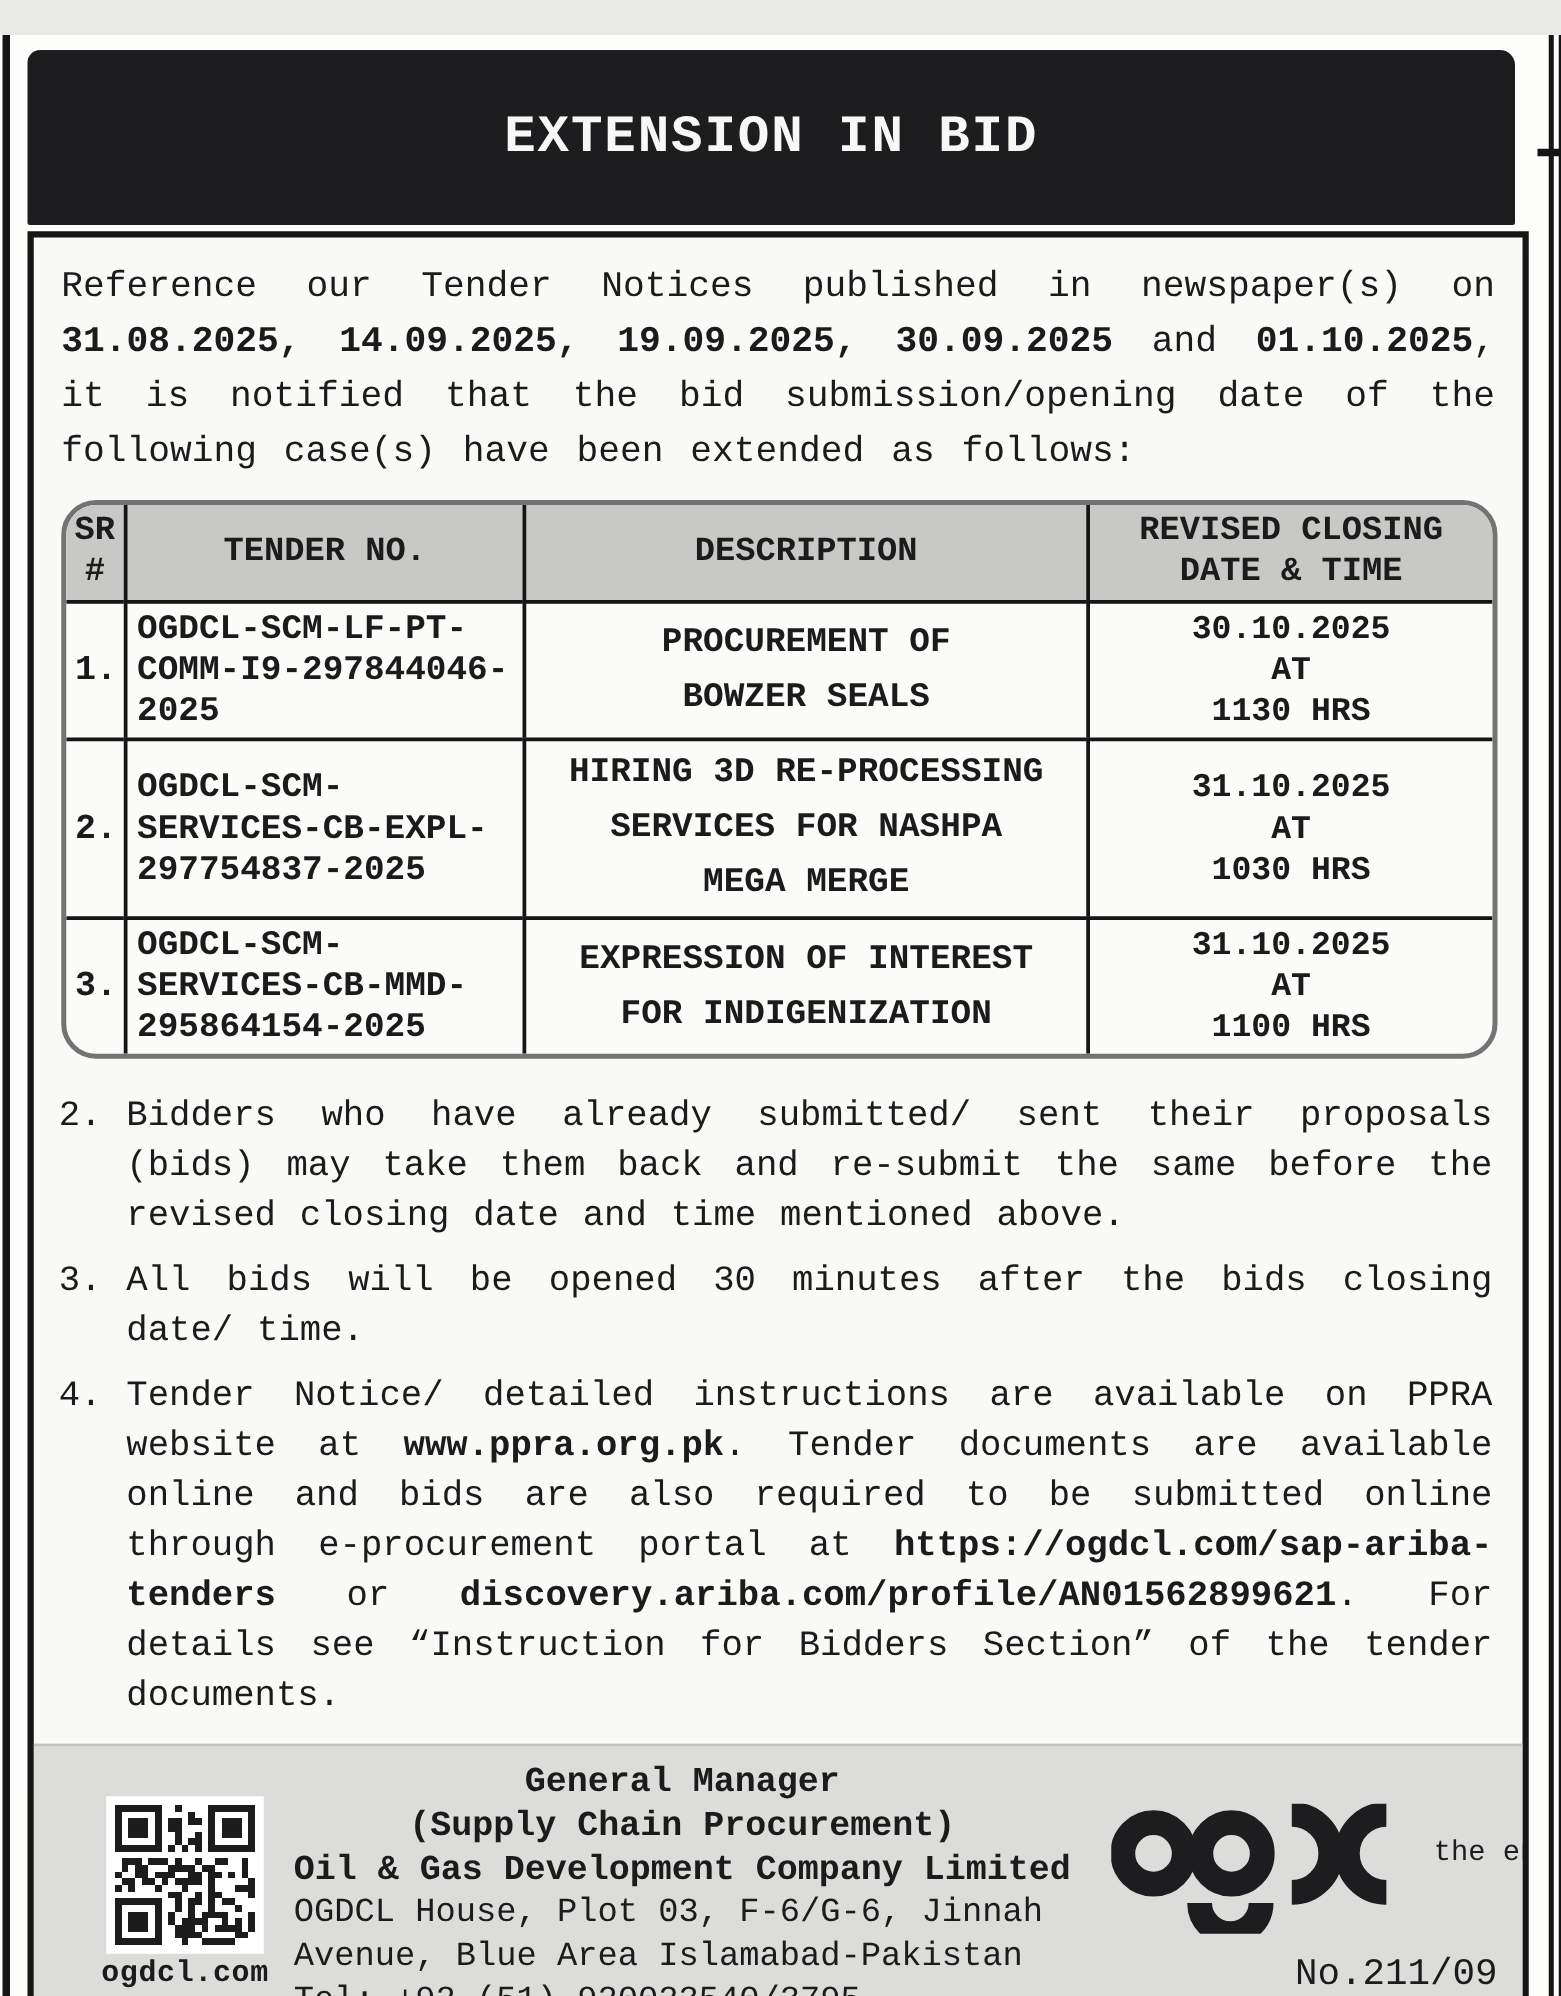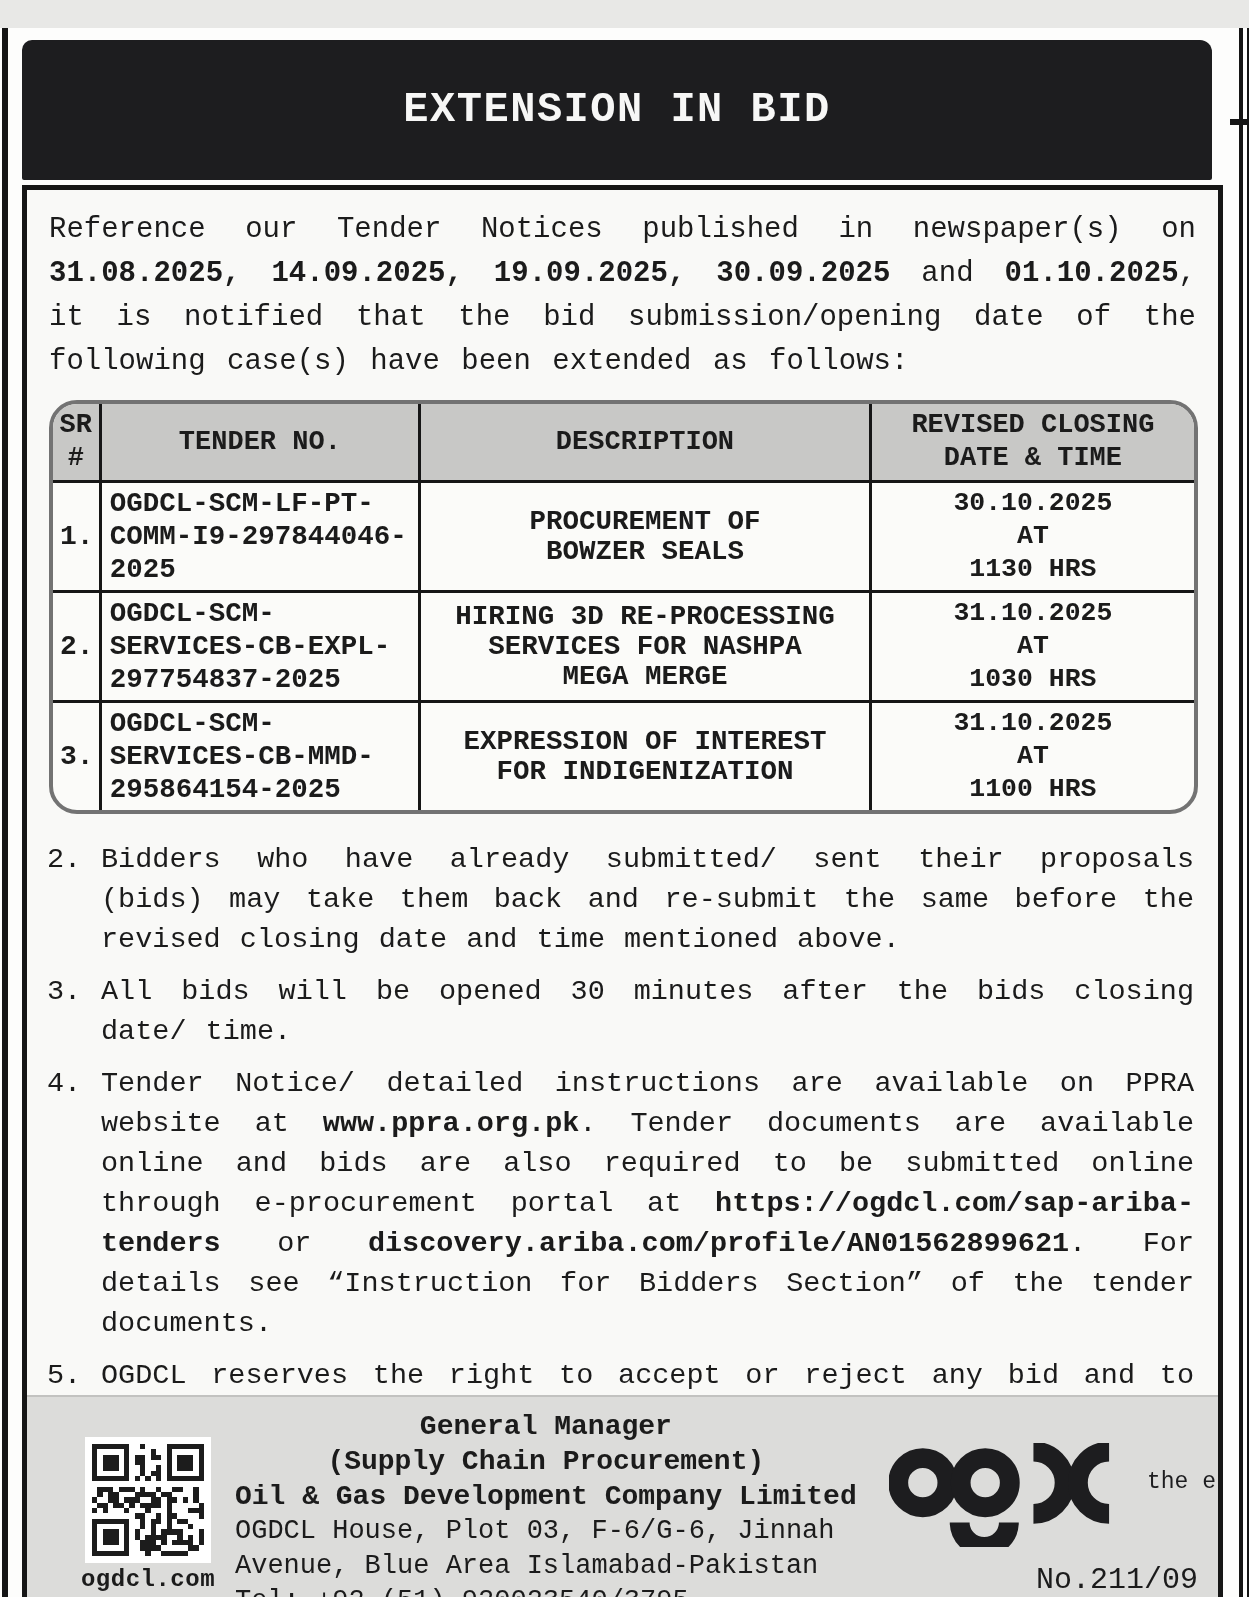--- a/index.html
+++ b/index.html
@@ -51,21 +51,21 @@
   th, td { border-left:3px solid #161616; vertical-align:middle; white-space:pre-line; }
   th:first-child, td:first-child { border-left:none; }
   th {
     background:#c8c8c6; height:76px;
     font-size:27px; font-weight:700; text-align:center; line-height:33px;
     padding:2px 6px;
   }
   td { border-top:3px solid #161616; height:100px; font-weight:700; padding:4px 8px; }
   td.sr     { font-size:28px; text-align:left; padding:4px 2px 4px 7px; }
   td.tender { font-size:27.5px; text-align:left; line-height:33px; }
-  td.desc   { font-size:27.5px; text-align:center; line-height:30px; }
+  td.desc   { font-size:27.5px; text-align:center; line-height:44px; }
   td.close  { font-size:26.5px; text-align:center; line-height:33px; }
   col.c-sr { width:4%; } col.c-tn { width:28%; } col.c-ds { width:39.5%; } col.c-rc { width:28.5%; }
 
   
   .points { margin:26px 24px 0 20px; }
   .point { display:flex; margin-bottom:12px; }
   .point .num { flex:0 0 54px; font-size:28.5px; line-height:40px; }
   .point .ptx { flex:1; font-size:28.5px; line-height:40px; text-align:justify; word-spacing:2px; }
 
   

